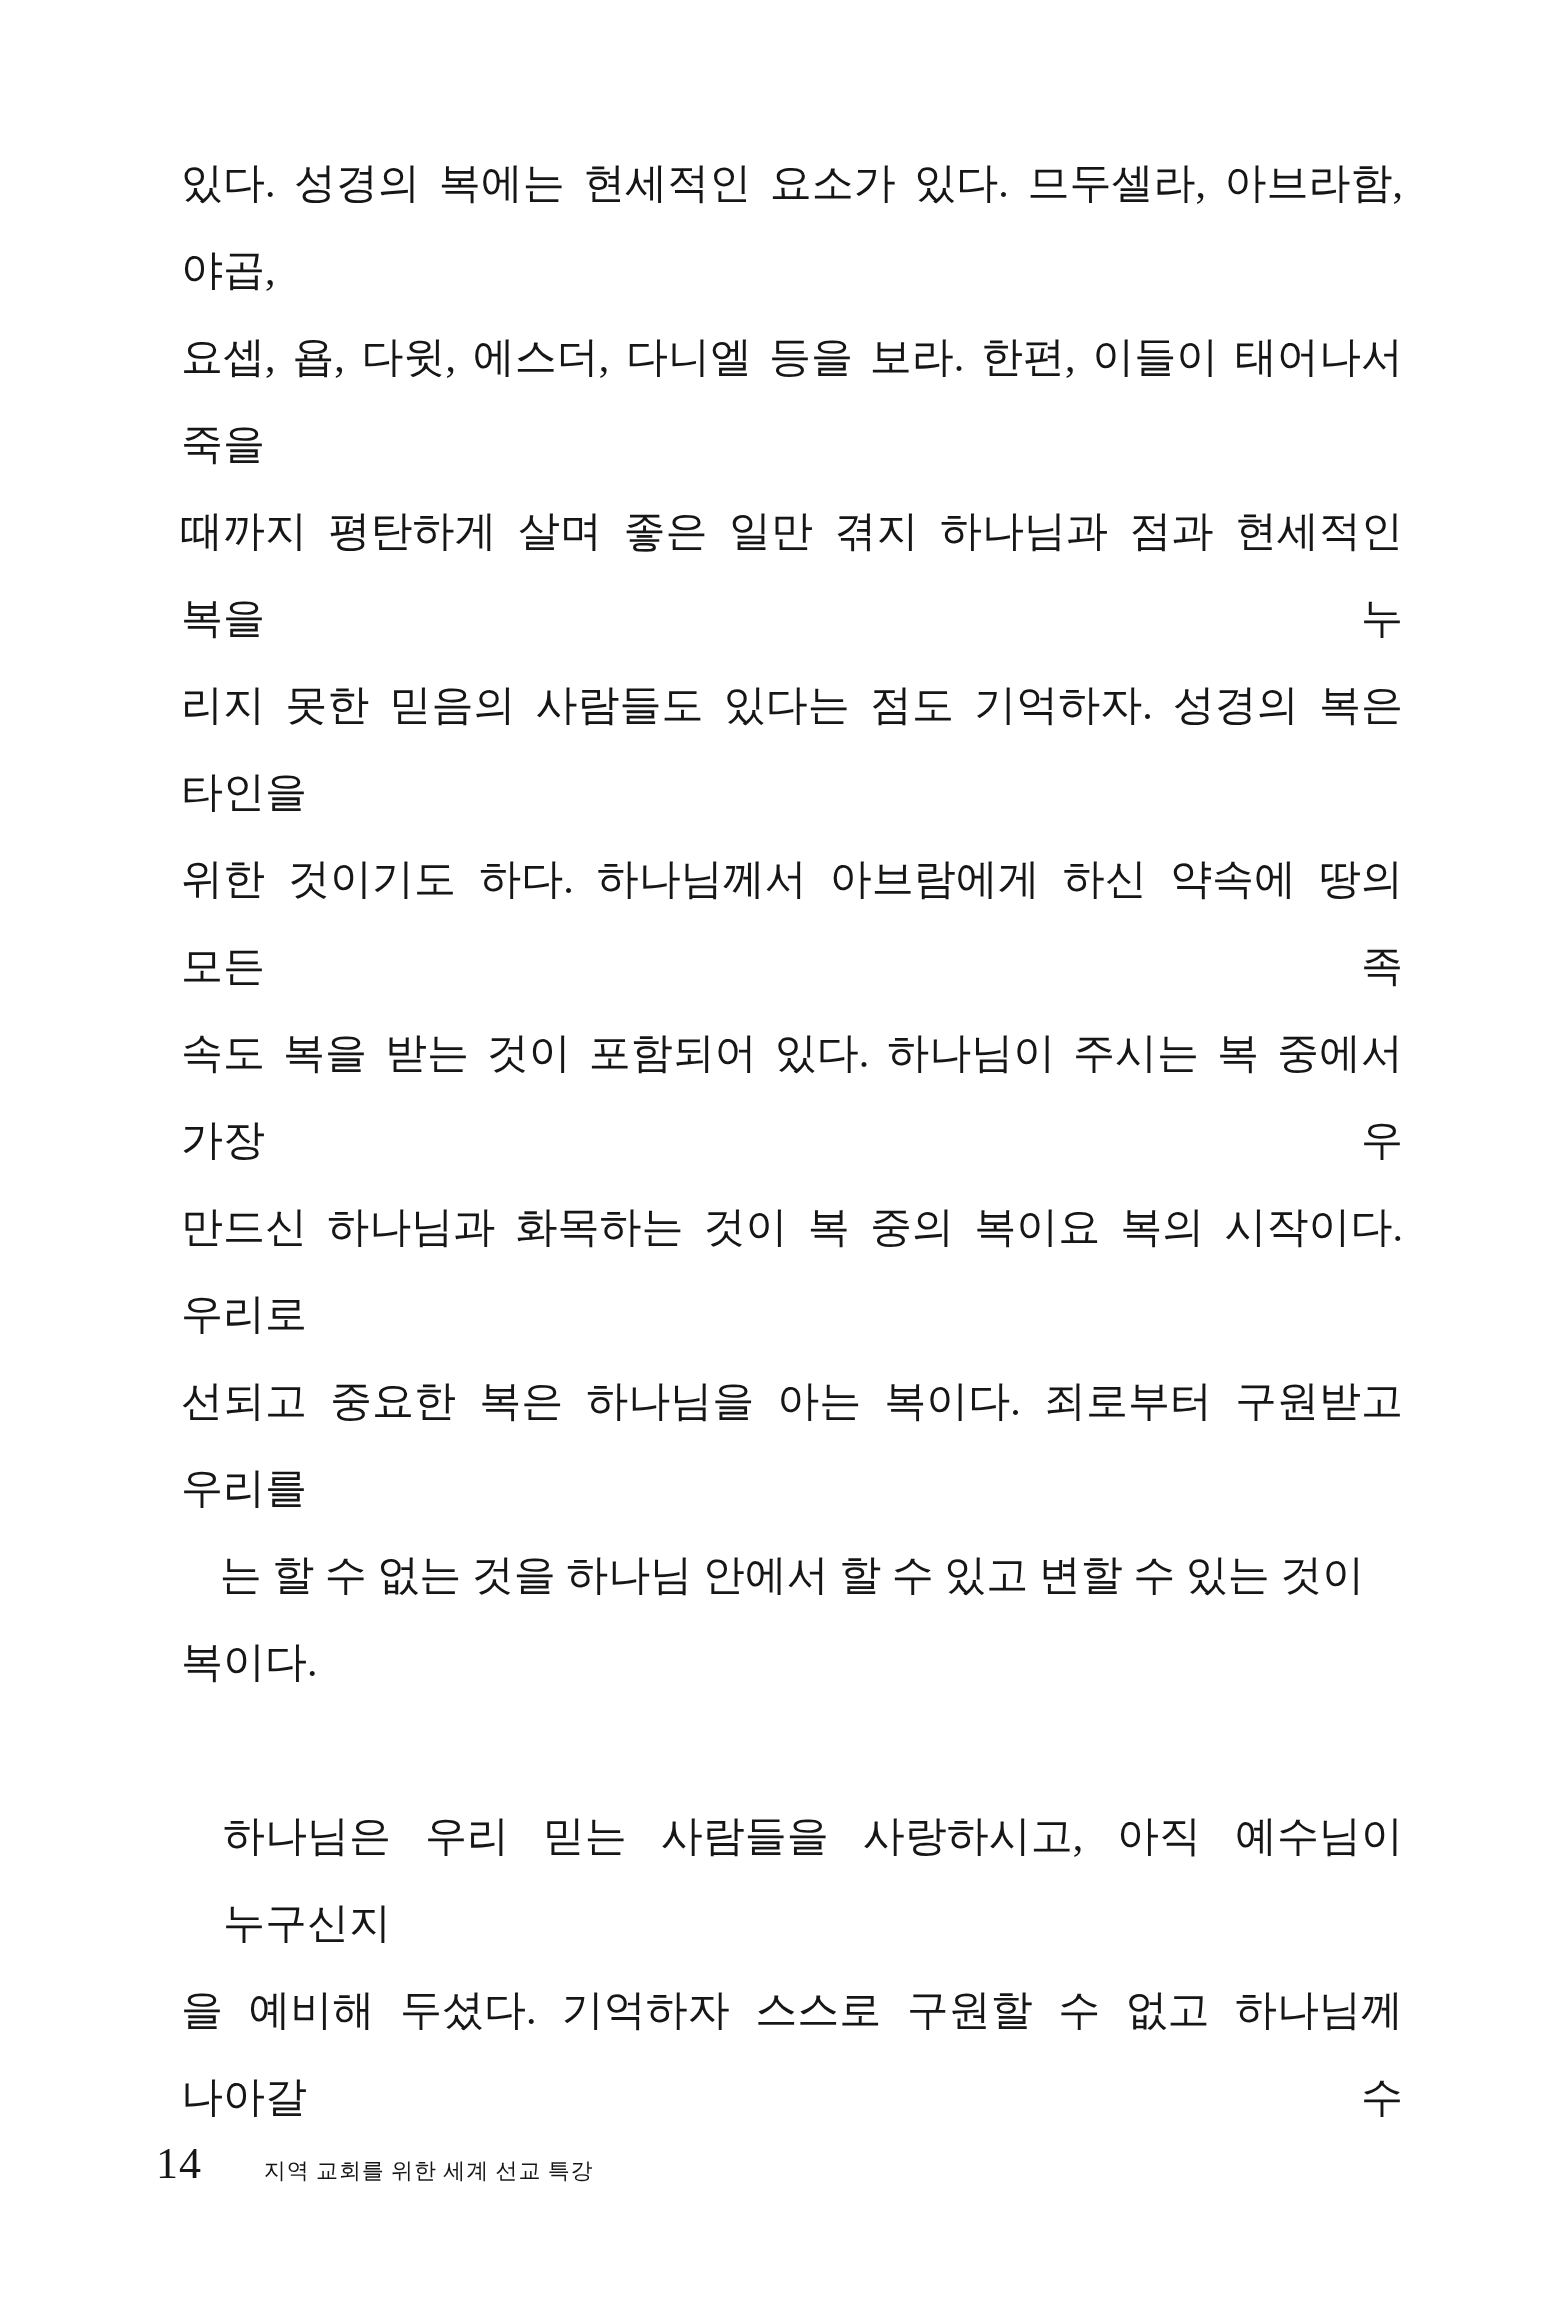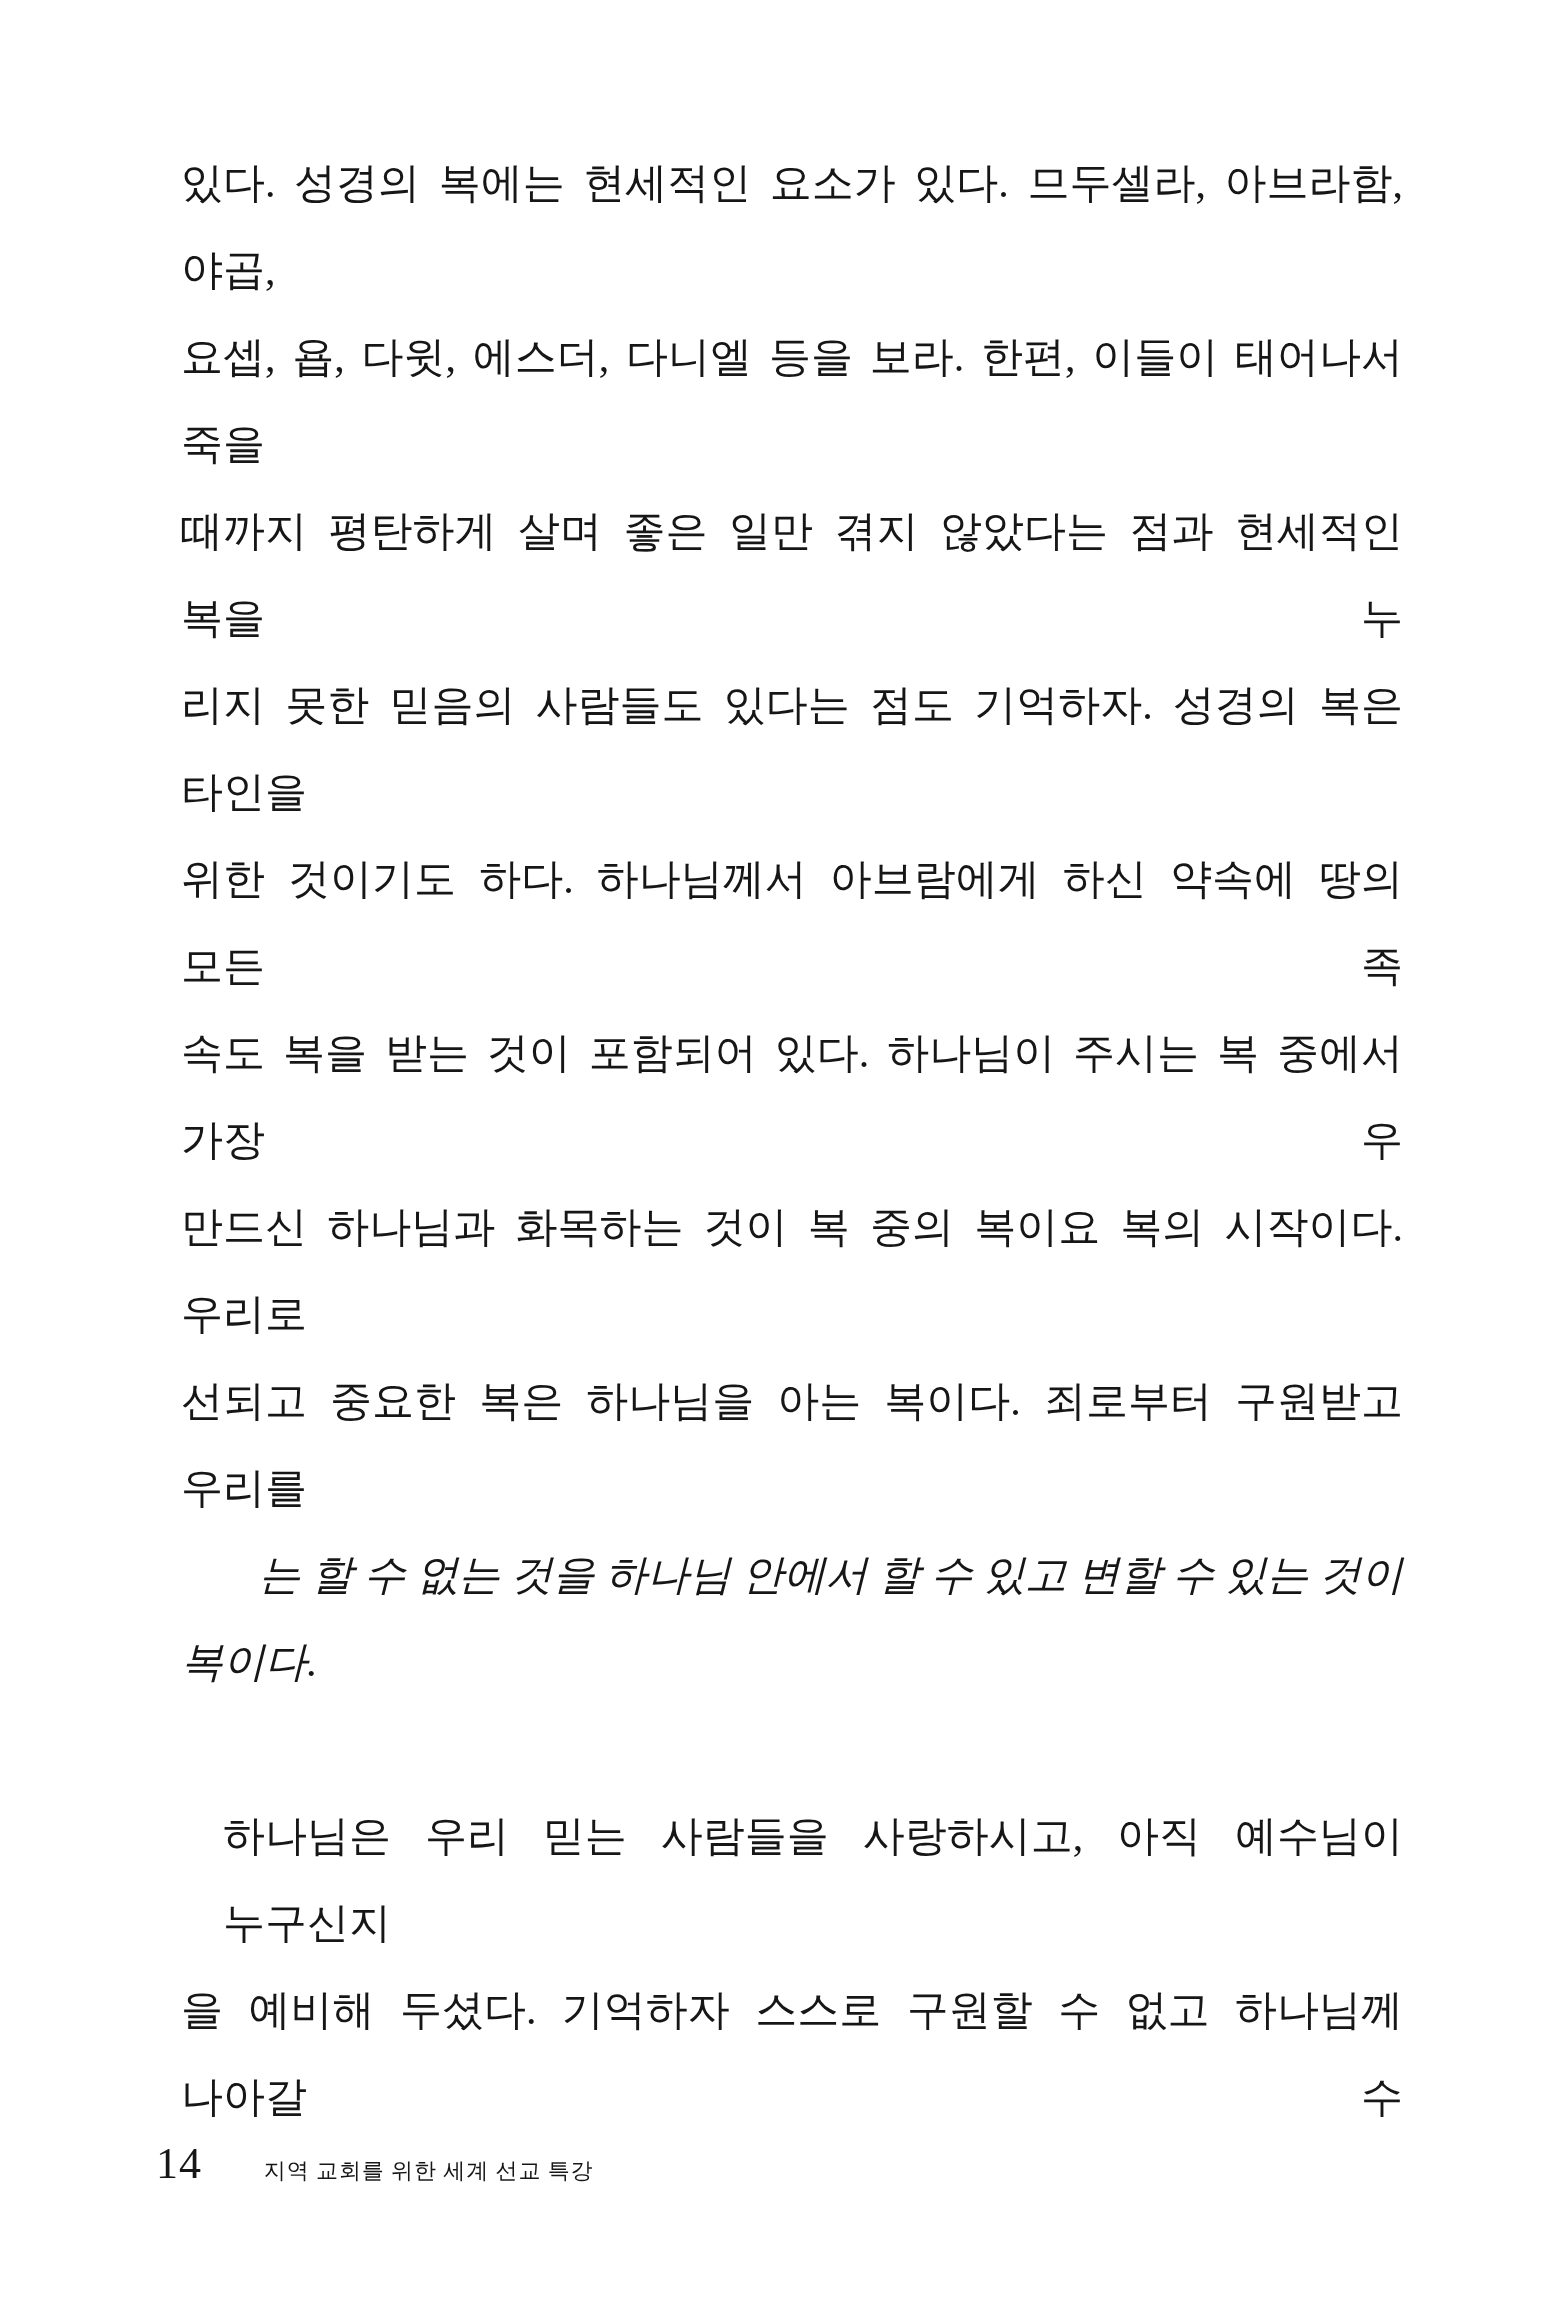--- a/index.html
+++ b/index.html
@@ -28,23 +28,22 @@
   .paragraph + .paragraph { margin-top: 87px; } 
   .line {
     font-size: 42px;
     line-height: 87px;
     text-align: justify;
     text-align-last: justify;
     word-break: keep-all;
     white-space: normal;
   }
   .line.last {
-    text-align: right;
+    text-align: center;
     text-align-last: left;
-    font-style: italic;
   }
   .line.indent {
     padding-left: 42px; 
   }
   .footer {
     position: absolute;
     left: 156px;
     top: 2142px;
     display: flex;
     align-items: baseline;
@@ -66,21 +65,21 @@
 </head>
 <body>
 
 <main class="page">
 
   <section class="body-text">
 
   <div class="paragraph">
         <div class="line">있다. 성경의 복에는 현세적인 요소가 있다. 므두셀라, 아브라함, 야곱,</div>
         <div class="line">요셉, 욥, 다윗, 에스더, 다니엘 등을 보라. 한편, 이들이 태어나서 죽을</div>
-        <div class="line">때까지 평탄하게 살며 좋은 일만 겪지 않았다는 점과 현세적인 복을 누</div>
+        <div class="line">때까지 평탄하게 살며 좋은 일만 겪지 하나님과 점과 현세적인 복을 누</div>
         <div class="line">리지 못한 믿음의 사람들도 있다는 점도 기억하자. 성경의 복은 타인을</div>
         <div class="line">위한 것이기도 하다. 하나님께서 아브람에게 하신 약속에 땅의 모든 족</div>
         <div class="line">속도 복을 받는 것이 포함되어 있다. 하나님이 주시는 복 중에서 가장 우</div>
         <div class="line">만드신 하나님과 화목하는 것이 복 중의 복이요 복의 시작이다. 우리로</div>
         <div class="line">선되고 중요한 복은 하나님을 아는 복이다. 죄로부터 구원받고 우리를</div>
         <div class="line last">는 할 수 없는 것을 하나님 안에서 할 수 있고 변할 수 있는 것이 복이다.</div>
       </div>
       <div class="paragraph">
         <div class="line indent">하나님은 우리 믿는 사람들을 사랑하시고, 아직 예수님이 누구신지</div>
         <div class="line">을 예비해 두셨다. 기억하자 스스로 구원할 수 없고 하나님께 나아갈 수</div>

